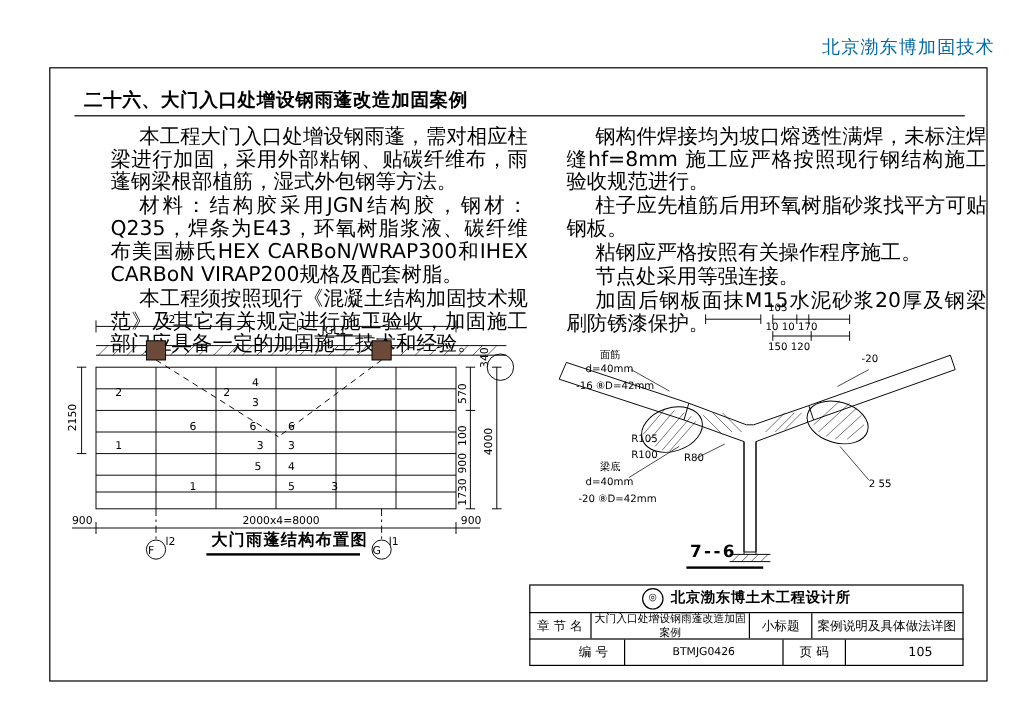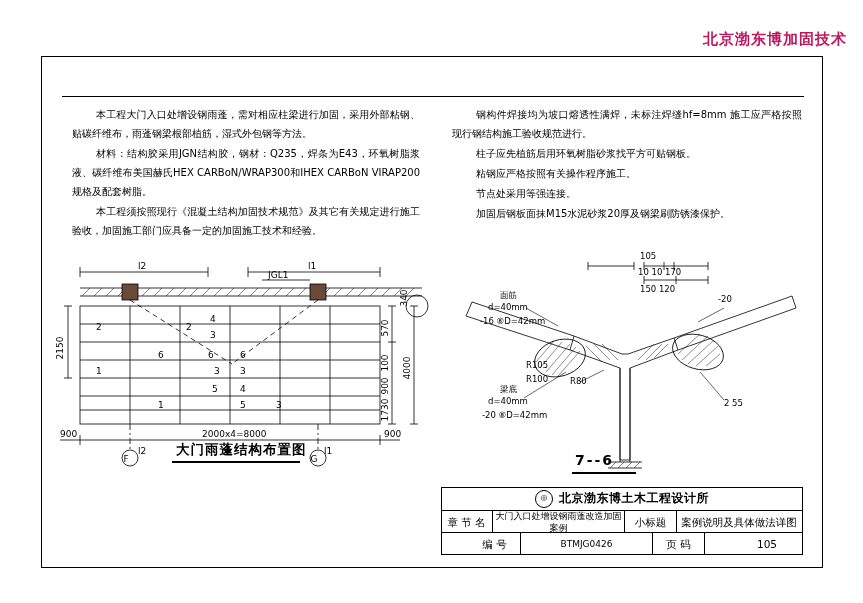--- a/index.html
+++ b/index.html
@@ -5,41 +5,41 @@
   html,body{margin:0;padding:0;}
   body{
     width:863px;height:603px;background:#ffffff;
     font-family:"DejaVu Sans","Liberation Sans",sans-serif;
     color:#000;overflow:hidden;position:relative;
   }
   .page{position:absolute;left:0;top:0;width:863px;height:603px;}
 
   
   .brand{
-    position:absolute;right:16px;top:30px;
-    font-size:15px;letter-spacing:1px;color:#be185d;font-weight:bold;
+    position:absolute;right:34px;top:30px;
+    font-size:15px;letter-spacing:1px;color:#0369a1;font-weight:normal;
   }
 
   
   .frame{
     position:absolute;left:41px;top:56px;width:782px;height:512px;
     border:1.6px solid #000;box-sizing:border-box;
   }
 
   
   .doc-title{
     position:absolute;left:70px;top:73px;
     font-size:15.5px;font-weight:bold;letter-spacing:.5px;
   }
   .title-rule{
     position:absolute;left:62px;top:96px;width:742px;height:1.4px;background:#000;
   }
 
   
-  .col{position:absolute;font-size:10px;line-height:19px;text-align:justify;}
+  .col{position:absolute;font-size:17px;line-height:19px;text-align:justify;margin-left:20px;}
   .col p{margin:0 0 1px 0;}
   .indent{text-indent:24px;}
   .col-left{left:72px;top:105px;width:348px;}
   .col-right{left:452px;top:105px;width:350px;}
 
   
   .dwg-left{position:absolute;left:62px;top:258px;width:390px;height:210px;}
   .dwg-right{position:absolute;left:462px;top:250px;width:340px;height:230px;}
 
   .cap{
@@ -86,20 +86,21 @@
 </style>
 </head>
 <body>
 
 <div class="page">
 
   <div class="brand">北京渤东博加固技术</div>
 
   <div class="frame"></div>
 
+  <div class="doc-title">二十六、大门入口处增设钢雨蓬改造加固案例</div>
   <div class="title-rule"></div>
 
   <div class="col col-left">
     <p class="indent">本工程大门入口处增设钢雨蓬，需对相应柱梁进行加固，采用外部粘钢、贴碳纤维布，雨蓬钢梁根部植筋，湿式外包钢等方法。</p>
     <p class="indent">材料：结构胶采用JGN结构胶，钢材：Q235，焊条为E43，环氧树脂浆液、碳纤维布美国赫氏HEX CARBoN/WRAP300和IHEX CARBoN VIRAP200规格及配套树脂。</p>
     <p class="indent">本工程须按照现行《混凝土结构加固技术规范》及其它有关规定进行施工验收，加固施工部门应具备一定的加固施工技术和经验。</p>
   </div>
 
   <div class="col col-right">
     <p class="indent">钢构件焊接均为坡口熔透性满焊，未标注焊缝hf=8mm 施工应严格按照现行钢结构施工验收规范进行。</p>

